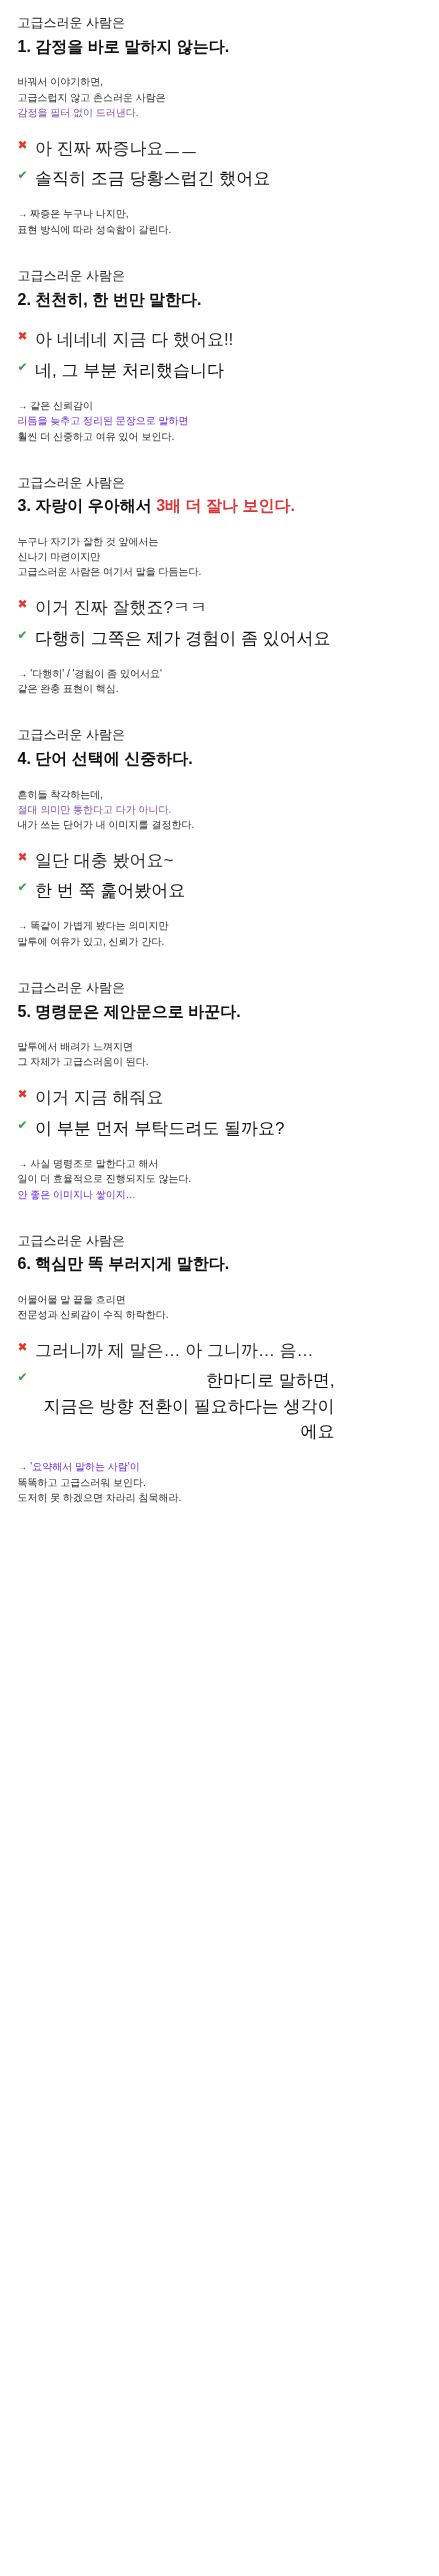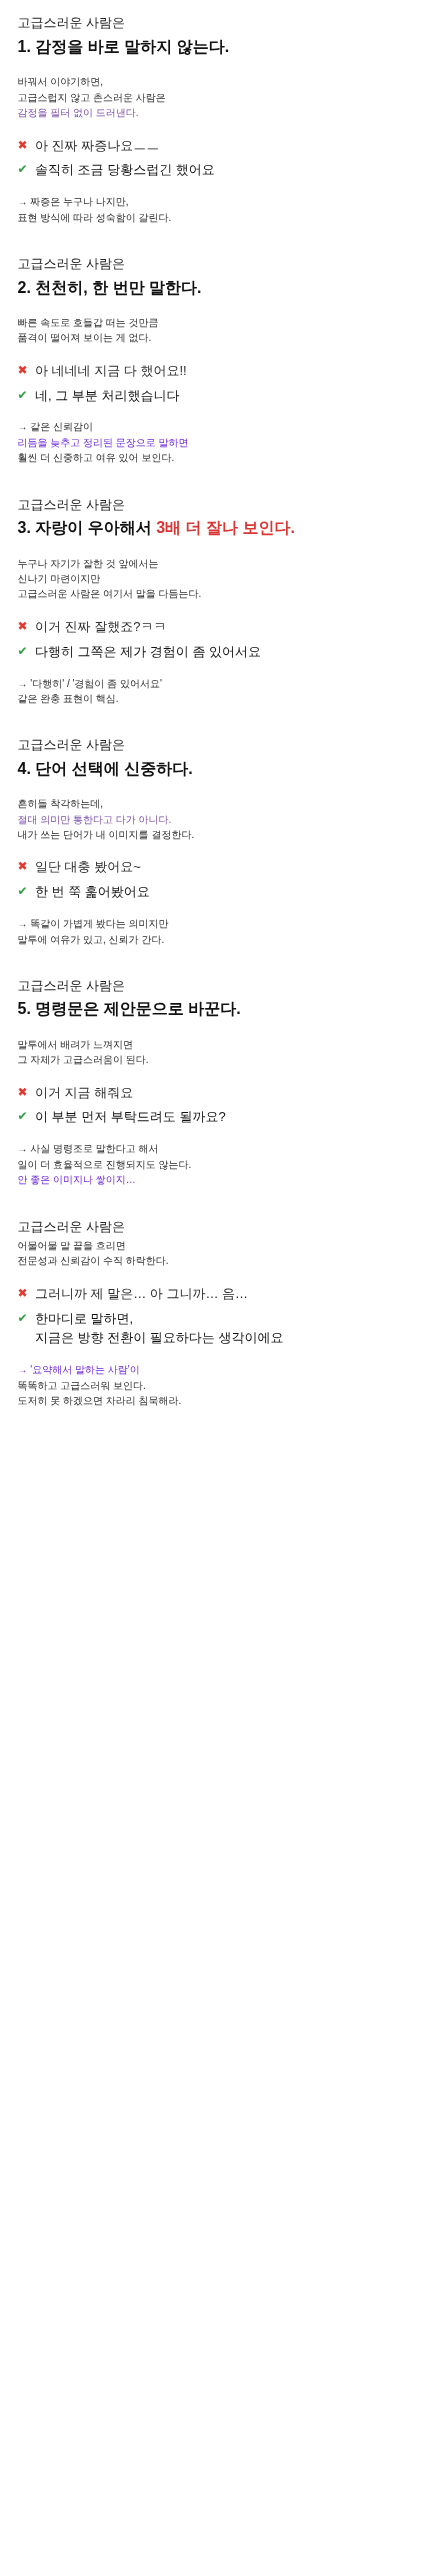--- a/index.html
+++ b/index.html
@@ -64,23 +64,24 @@
   }
   .ex-mark.bad {
     color: #e03a2f;
     font-weight: bold;
   }
   .ex-mark.good {
     color: #2f9e44;
     font-weight: bold;
   }
   .ex-text {
-    font-size: 13px;
+    font-size: 17px;
     line-height: 1.5;
     color: #2b2b2b;
+    text-align: right;
   }
   .ex-text.bold {
     font-weight: normal;
     color: #111111;
   }
   .conclusion {
     font-size: 10px;
     line-height: 1.55;
     color: #2b2b2b;
     margin: 0 0 11.3px 0;
@@ -122,24 +123,20 @@
       <span>→ 짜증은 누구나 나지만,</span><br>
       <span>표현 방식에 따라 성숙함이 갈린다.</span>
     </p>
   </div>
 
   <div class="spacer"></div>
 
   <div class="section">
     <p class="lead">고급스러운 사람은</p>
     <h2 class="headline"><span>2. 천천히, 한 번만 말한다.</span></h2>
-    <p class="para">
-      <span>빠른 속도로 호들갑 떠는 것만큼</span><br>
-      <span>품격이 떨어져 보이는 게 없다.</span>
-    </p>
     <div class="examples">
       <div class="ex-row">
         <span class="ex-mark bad">✖</span>
         <span class="ex-text">아 네네네 지금 다 했어요!!</span>
       </div>
       <div class="ex-row">
         <span class="ex-mark good">✔</span>
         <span class="ex-text bold">네, 그 부분 처리했습니다</span>
       </div>
     </div>
@@ -225,20 +222,21 @@
       <span>→ 사실 명령조로 말한다고 해서</span><br>
       <span>일이 더 효율적으로 진행되지도 않는다.</span><br>
       <span class="hl-purple">안 좋은 이미지나 쌓이지…</span>
     </p>
   </div>
 
   <div class="spacer"></div>
 
   <div class="section">
     <p class="lead">고급스러운 사람은</p>
+    <h2 class="headline"><span>6. 핵심만 똑 부러지게 말한다.</span></h2>
     <p class="para">
       <span>어물어물 말 끝을 흐리면</span><br>
       <span>전문성과 신뢰감이 수직 하락한다.</span>
     </p>
     <div class="examples">
       <div class="ex-row">
         <span class="ex-mark bad">✖</span>
         <span class="ex-text">그러니까 제 말은… 아 그니까… 음…</span>
       </div>
       <div class="ex-row">

